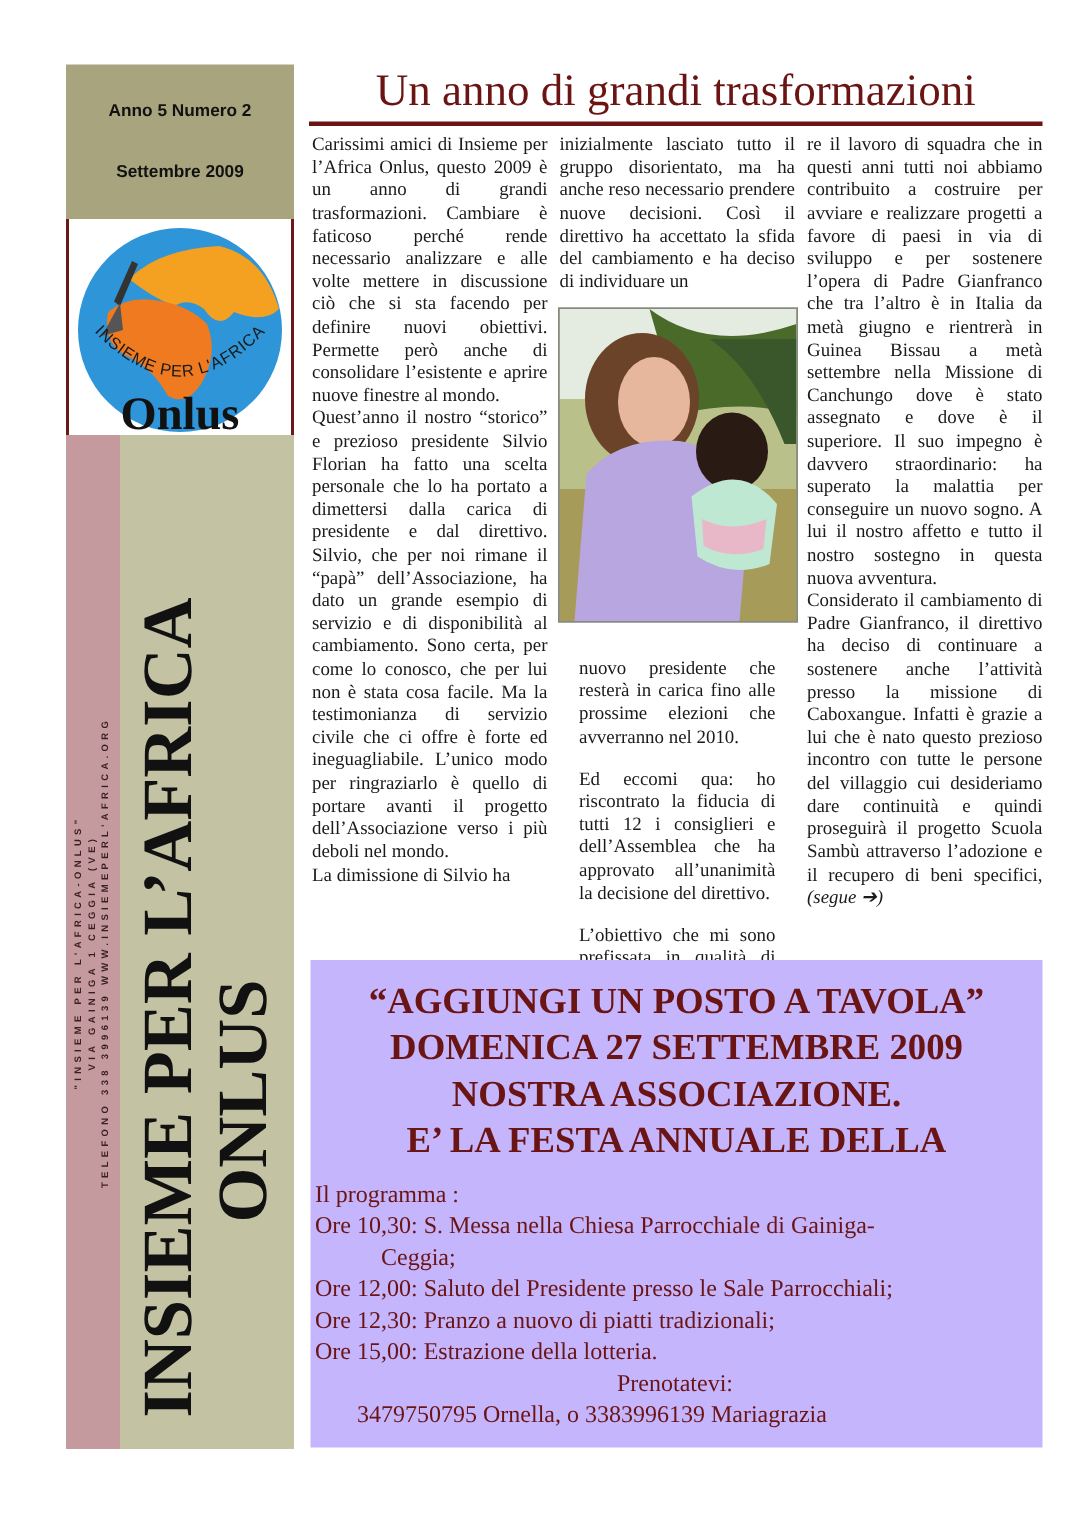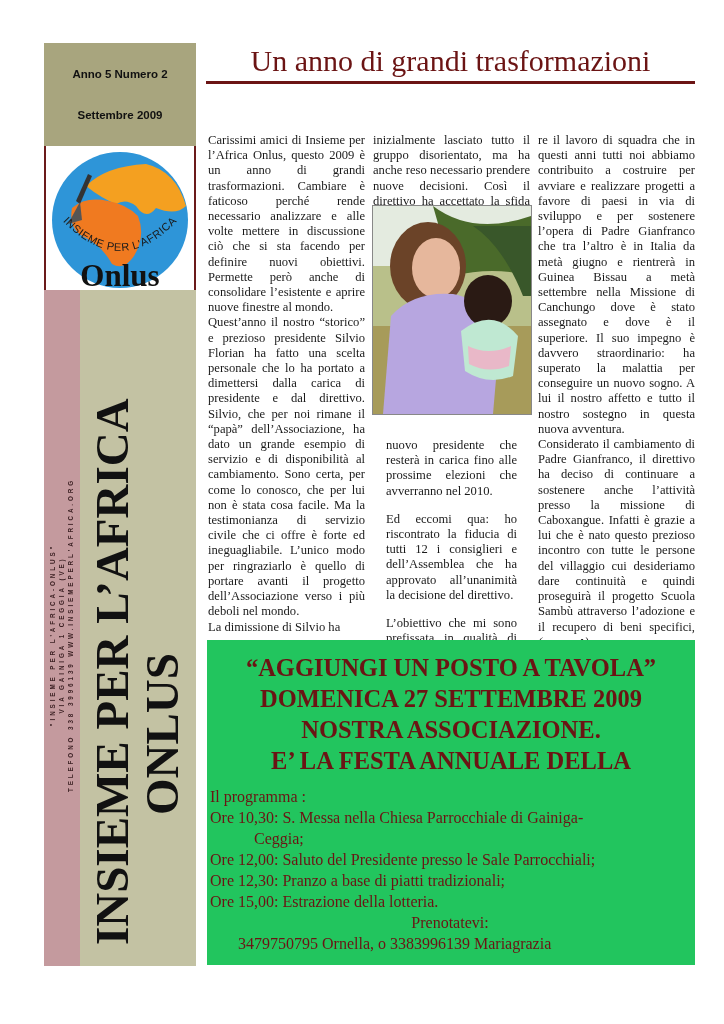--- a/index.html
+++ b/index.html
@@ -14,31 +14,31 @@
 
   .vtext { position:absolute; transform-origin:0 0; transform:rotate(-90deg); white-space:nowrap; }
   .contact { font-family:"Liberation Sans", sans-serif; font-weight:bold; font-size:6.3px; letter-spacing:2.9px; color:#3a1f22; text-align:center; width:420px; line-height:9px; }
   .bigname { font-family:"Liberation Serif", serif; font-weight:bold; color:#111; font-size:47px; line-height:50px; }
 
   
   .title { position:absolute; left:206px; top:44px; width:489px; text-align:center; font-size:30px; color:#6b1414; font-family:"Liberation Serif", serif; }
   .title-rule { position:absolute; left:206px; top:81px; width:489px; height:3px; background:#6b1414; }
 
   
-  .col { position:absolute; top:89px; width:157px; font-size:12.6px; line-height:15.2px; text-align:justify; hyphens:manual;margin-top:44px; }
+  .col { position:absolute; top:89px; width:157px; font-size:12.6px; line-height:15.2px; text-align:justify; hyphens:manual; }
   .col p { margin:0; }
   .col1 { left:208px; }
   .col2 { left:373px; }
   .col3 { left:538px; }
   .col2b { position:absolute; left:373px; top:425px; width:157px; font-size:12.6px; line-height:15.2px; text-align:justify; }
   .col2b p { margin:13px; }
   .photo { position:absolute; left:372px; top:205px; width:158px; height:208px; border:1px solid #888; overflow:hidden; background:#8a9a60; }
 
   
-  .event { position:absolute; left:207px; top:640px; width:488px; height:325px; background:#22c55e; }
+  .event { position:absolute; left:207px; top:640px; width:488px; height:325px; background:#c4b5fd; }
   .event .headline { position:absolute; left:0; top:12px; width:100%; text-align:center; font-weight:bold; font-size:24.5px; line-height:31px; color:#6b1414; }
   .event .prog { position:absolute; left:3px; top:146px; width:480px; font-size:16px; line-height:21px; color:#6b1414; }
   .event .prog div { white-space:nowrap; }
   .event .indent { padding-left:44px; }
   .event .center { text-align:center; }
   .seguea { font-style:italic; }
 </style>
 </head>
 <body>
 
@@ -124,18 +124,18 @@
     <div>“AGGIUNGI UN POSTO A TAVOLA”</div>
     <div>DOMENICA 27 SETTEMBRE 2009</div>
     <div>NOSTRA ASSOCIAZIONE.</div>
     <div>E’  LA FESTA ANNUALE DELLA</div>
   </div>
   <div class="prog">
     <div>Il programma :</div>
     <div>Ore 10,30: S. Messa nella Chiesa Parrocchiale di Gainiga-</div>
     <div class="indent">Ceggia;</div>
     <div>Ore 12,00: Saluto del Presidente presso le Sale Parrocchiali;</div>
-    <div>Ore 12,30: Pranzo a base di piatti tradizionali;</div>
+    <div>Ore 12,30: Pranzo a nuovo di piatti tradizionali;</div>
     <div>Ore 15,00: Estrazione della lotteria.</div>
     <div class="center">Prenotatevi:</div>
     <div style="padding-left:28px;">3479750795 Ornella, o 3383996139 Mariagrazia</div>
   </div>
 </div>
 
 </body></html>

